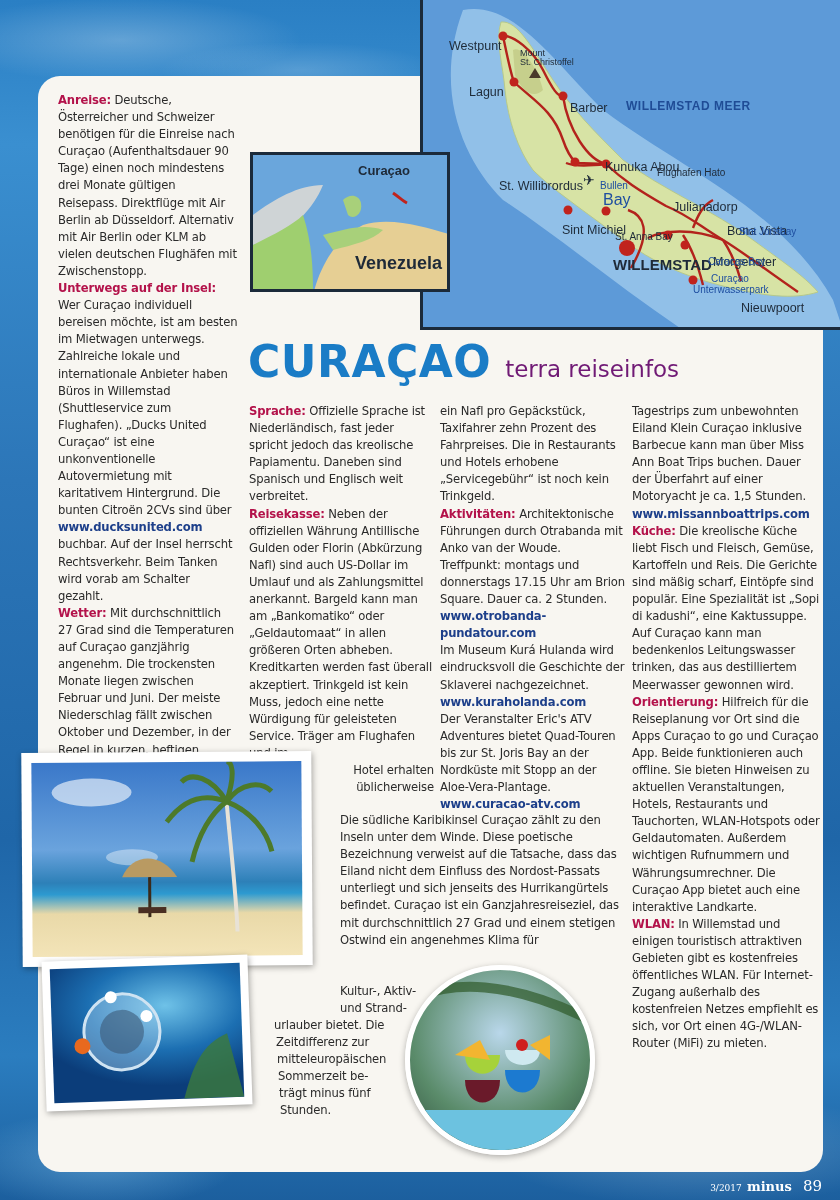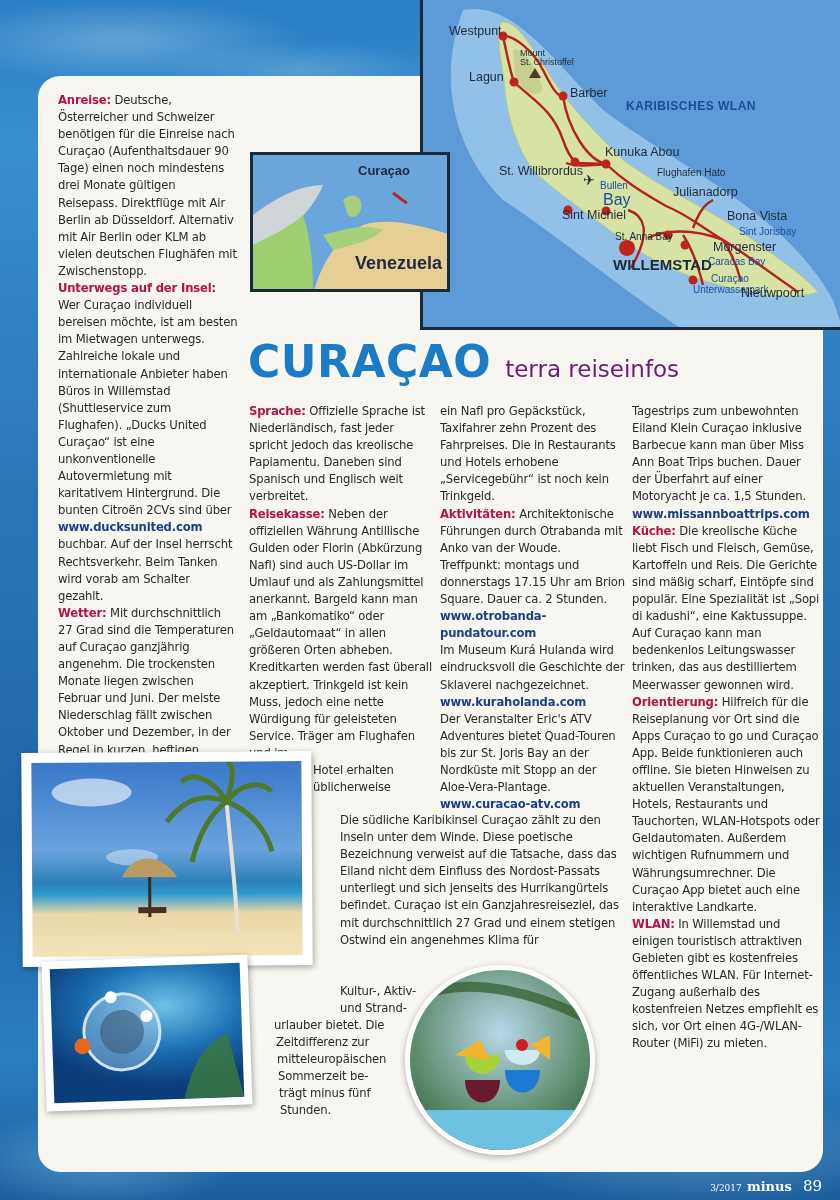--- a/index.html
+++ b/index.html
@@ -27,21 +27,21 @@
     font-size: 11.6px; line-height: 17.1px; color: #2a2a2a;
     letter-spacing: -0.15px;
   }
   .col p { margin: 0; }
   .k { color: #b3124a; font-weight: bold; }
   .url { color: #1d3f8a; font-weight: bold; }
   #col1 { left: 58px; top: 92px; width: 180px; }
   #col2 { left: 249px; top: 403px; width: 185px; }
   #col3 { left: 440px; top: 403px; width: 185px; }
   #col4 { left: 632px; top: 403px; width: 190px; }
-  .indent-tail { display: block; padding-left: 64px; }
+  .indent-tail { display: block; padding-left: 64px; text-align: right; }
   .title-row {
     position: absolute; left: 248px; top: 336px; width: 560px; height: 56px;
     display: flex; align-items: baseline; gap: 14px;
   }
   .title-main {
     font-family: "DejaVu Sans", sans-serif; font-weight: bold;
     font-size: 44px; color: #1a7cc6; letter-spacing: 0.5px;
   }
   .title-sub {
     font-family: "DejaVu Sans", sans-serif;
@@ -49,21 +49,21 @@
   }
   
   .bigmap {
     position: absolute; left: 420px; top: 0; width: 420px; height: 330px;
     background: #5d9ad8;
     border-left: 3px solid #1b2a3a; border-bottom: 3px solid #1b2a3a;
     overflow: hidden;
   }
   .bigmap svg { position: absolute; left: 0; top: 0; }
   .maplabel { position: absolute; font-family: "Liberation Sans", sans-serif; color: #1e2a38; white-space: nowrap; }
-  .ml-md { font-size: 12.5px; }
+  .ml-md { font-size: 12.5px; margin-top: 15px; }
   .ml-sm { font-size: 9px; }
   .ml-blue { color: #1e4ea0; }
   .ml-sea { font-size: 12px; font-weight: bold; color: #1f4c96; letter-spacing: 0.5px; }
   .ml-city { font-size: 15px; font-weight: bold; }
   .inset {
     position: absolute; left: 250px; top: 152px; width: 200px; height: 140px;
     border: 3px solid #1b2a3a; background: #6aa6dc; overflow: hidden;
   }
   .inset svg { position: absolute; left: 0; top: 0; }
   .photo {
@@ -131,21 +131,21 @@
         <circle cx="270" cy="280" r="4.5"></circle>
     </g>
     <polygon points="106,78 112,68 118,78" fill="#4a3a2a"></polygon>
     <text x="160" y="185" font-size="14" fill="#1e2a38">✈</text>
   </svg>
   <span class="maplabel ml-md" style="left:26px;top:24px">Westpunt</span>
   <span class="maplabel ml-sm" style="left:97px;top:48px">Mount</span>
   <span class="maplabel ml-sm" style="left:97px;top:57px">St. Christoffel</span>
   <span class="maplabel ml-md" style="left:46px;top:70px">Lagun</span>
   <span class="maplabel ml-md" style="left:147px;top:86px">Barber</span>
-  <span class="maplabel ml-sea" style="left:203px;top:99px">KARIBISCHES WLAN</span>
+  <span class="maplabel ml-sea" style="left:203px;top:99px">WILLEMSTAD MEER</span>
   <span class="maplabel ml-md" style="left:182px;top:145px">Kunuka Abou</span>
   <span class="maplabel ml-md" style="left:76px;top:164px">St. Willibrordus</span>
   <span class="maplabel ml-sm ml-blue" style="left:177px;top:180px;font-size:10px">Bullen</span>
   <span class="maplabel ml-sm ml-blue" style="left:180px;top:191px;font-size:16px">Bay</span>
   <span class="maplabel ml-sm" style="left:234px;top:167px;font-size:10px">Flughafen Hato</span>
   <span class="maplabel ml-md" style="left:250px;top:185px">Julianadorp</span>
   <span class="maplabel ml-md" style="left:139px;top:208px">Sint Michiel</span>
   <span class="maplabel ml-md" style="left:304px;top:209px">Bona Vista</span>
   <span class="maplabel ml-sm ml-blue" style="left:316px;top:226px;font-size:10px">Sint Jorisbay</span>
   <span class="maplabel ml-sm" style="left:192px;top:231px;font-size:10px">St. Anna Bay</span>

